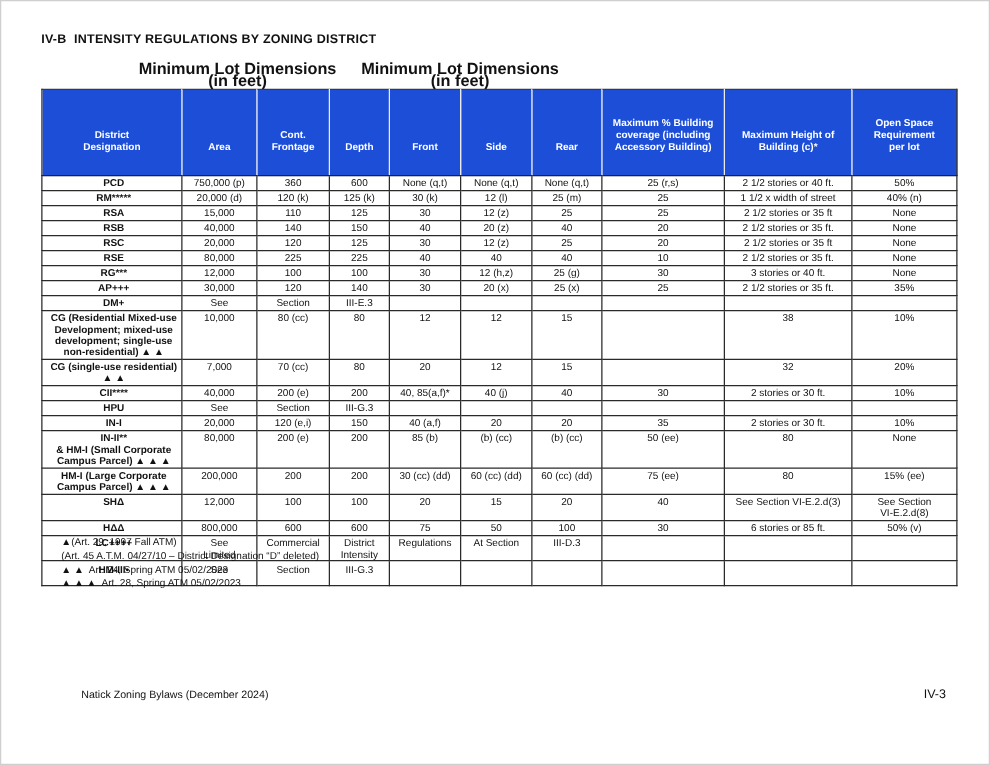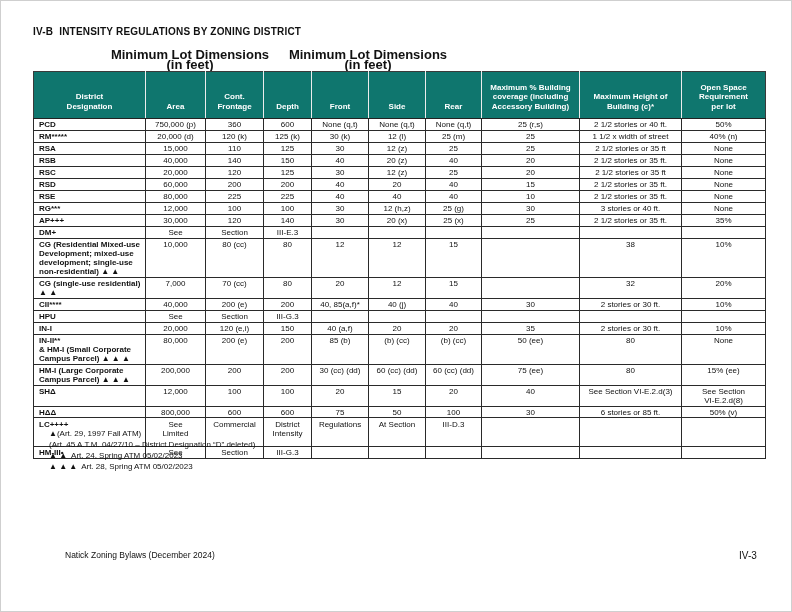--- a/index.html
+++ b/index.html
@@ -16,34 +16,34 @@
     position:absolute;top:50px;text-align:center;font-weight:bold;
     font-size:13px;line-height:10px;white-space:pre-line;
   }
   #gh-left{left:100px;width:180px;}
   #gh-right{left:282px;width:172px;}
   table.zoning{
     position:absolute;left:33px;top:71px;width:732px;
     border-collapse:collapse;table-layout:fixed;
   }
   table.zoning th{
-    background:#0f766e;color:#ffffff;font-size:8px;font-weight:bold;
-    vertical-align:bottom;text-align:center;padding:7px 1px;line-height:9.5px;
+    background:#1d4ed8;color:#ffffff;font-size:8px;font-weight:bold;
+    vertical-align:bottom;text-align:center;padding:18px 1px;line-height:9.5px;
     white-space:pre-line;border:1px solid #ececec;border-top:1px solid #3a3a3a;
     border-bottom:1px solid #222;height:32px;
   }
   table.zoning th:first-child{border-left:1px solid #3a3a3a;}
   table.zoning th:last-child{border-right:1px solid #3a3a3a;margin-top:25px;}
   table.zoning td{
     border:1px solid #2a2a2a;font-size:8px;line-height:9px;
     padding:1px 2px;text-align:center;vertical-align:top;
     white-space:pre-line;background:#fff;overflow:hidden;
   }
   table.zoning td.district{
-    text-align:left;font-weight:bold;padding-left:5px;
+    text-align:center;font-weight:bold;padding-left:5px;
   }
   
   tbody tr:nth-child(19) td{padding-bottom:0;}
   tbody tr:nth-child(20) td{padding-top:2px;padding-bottom:8px;}
   
   tbody tr:nth-child(21) td{border-top:1px solid #7f1d1d;}
   .footnotes{
     position:absolute;left:33px;top:428px;font-size:8px;line-height:11px;padding-left:16px;
   }
   .footnote-line{white-space:pre;}
@@ -149,32 +149,20 @@
         <td>120</td>
         <td>125</td>
         <td>30</td>
         <td>12 (z)</td>
         <td>25</td>
         <td>20</td>
         <td>2 1/2 stories or 35 ft</td>
         <td>None</td>
       </tr>
       <tr>
-        <td class="district">RSD</td>
-        <td>60,000</td>
-        <td>200</td>
-        <td>200</td>
-        <td>40</td>
-        <td>20</td>
-        <td>40</td>
-        <td>15</td>
-        <td>2 1/2 stories or 35 ft.</td>
-        <td>None</td>
-      </tr>
-      <tr>
         <td class="district">RSE</td>
         <td>80,000</td>
         <td>225</td>
         <td>225</td>
         <td>40</td>
         <td>40</td>
         <td>40</td>
         <td>10</td>
         <td>2 1/2 stories or 35 ft.</td>
         <td>None</td>

